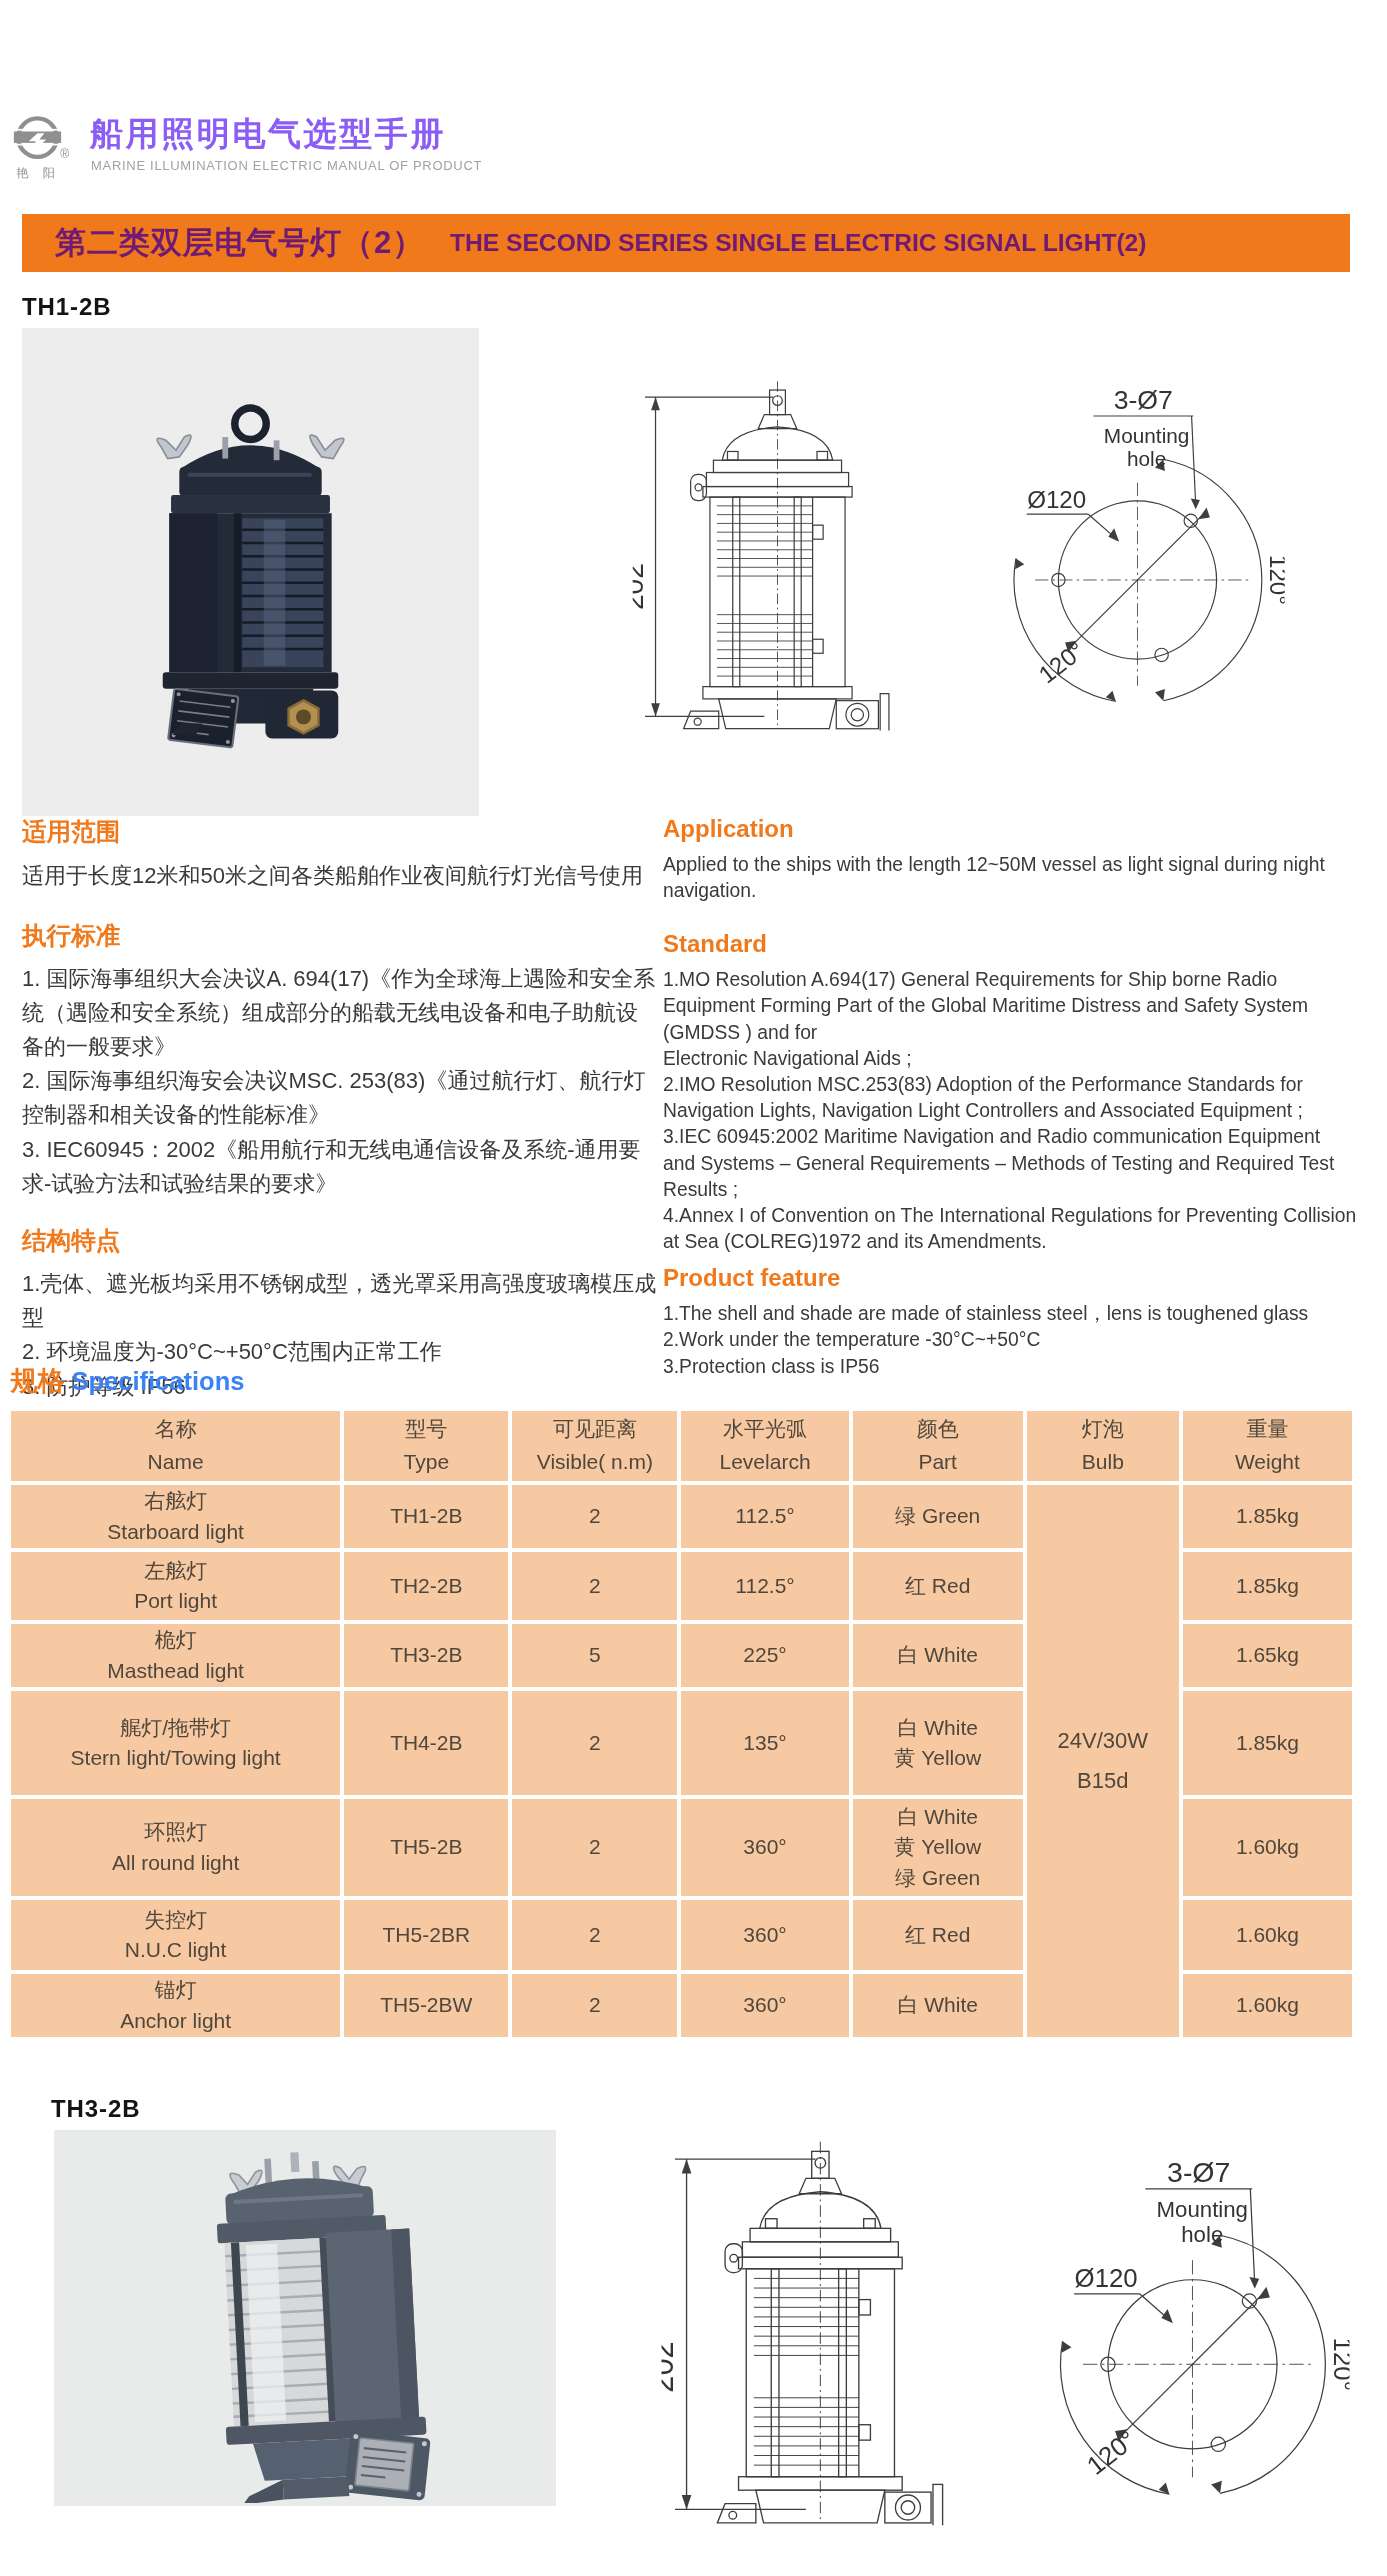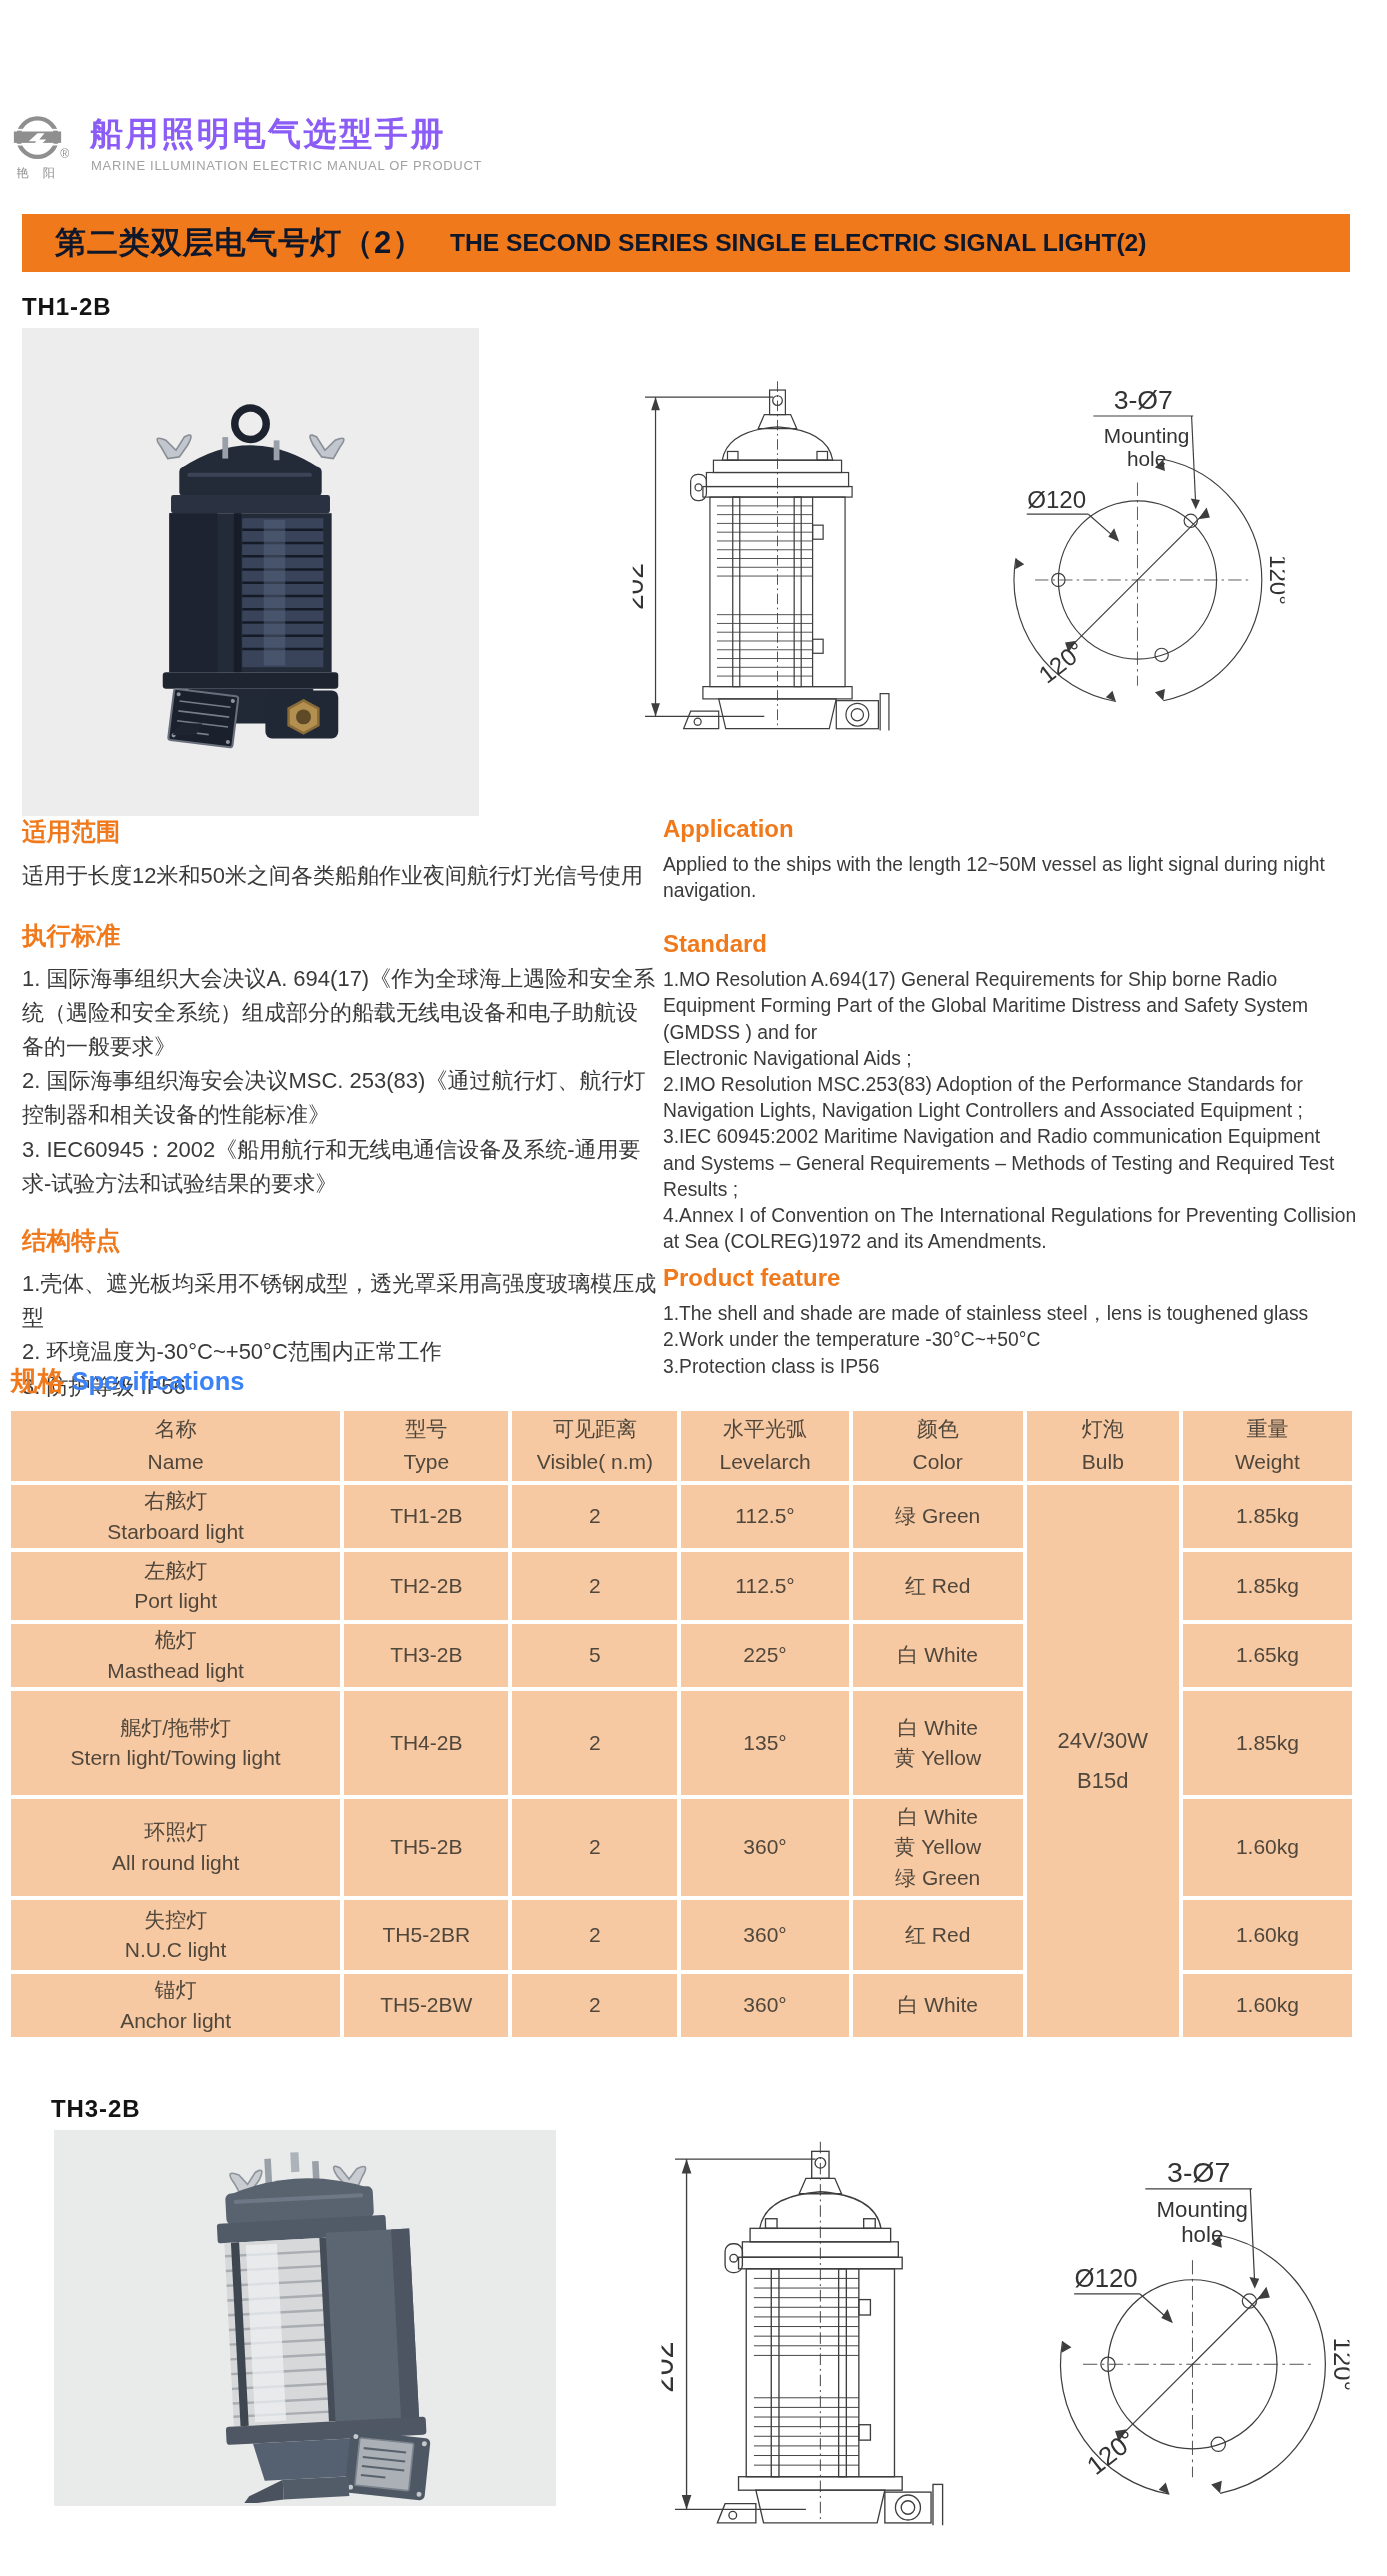--- a/index.html
+++ b/index.html
@@ -8,21 +8,21 @@
     font-family:"Liberation Sans","DejaVu Sans",sans-serif;overflow:hidden;
     -webkit-font-smoothing:antialiased;
   }
   .abs{position:absolute;}
   
   .logo{left:10.5px;top:114px;width:81px;height:70px;}
   .brand-cn{left:90px;top:112px;font-size:33px;font-weight:bold;color:#8b5cf6;letter-spacing:2.6px;}
   .brand-en{left:91px;top:158px;font-size:13px;color:#a2a2a2;letter-spacing:0.7px;}
   .banner{
     left:22px;top:214px;width:1328px;height:58px;background:#f0791c;
-    display:flex;align-items:center;gap:26px;padding-left:33px;box-sizing:border-box;color:#0f172a;
+    display:flex;align-items:center;gap:26px;padding-left:33px;box-sizing:border-box;color:#701a75;
   }
   .banner .cn{font-size:31px;font-weight:bold;letter-spacing:0.9px;}
   .banner .en{font-size:24.6px;font-weight:bold;letter-spacing:0px;}
   .model-label{font-size:24px;font-weight:bold;color:#141414;letter-spacing:0.9px;}
   .model1{left:22px;top:293px;}
   .model2{left:51px;top:2095px;}
   
   .photo{display:flex;align-items:center;justify-content:center;}
   .photo1{left:22px;top:328px;width:457px;height:488px;background:#ededed;}
   .photo2{left:54px;top:2130px;width:502px;height:376px;background:#e9eaea;}
@@ -254,21 +254,21 @@
     <th class="hdr">
           <div>可见距离</div>
           <div>Visible( n.m)</div>
         </th>
     <th class="hdr">
           <div>水平光弧</div>
           <div>Levelarch</div>
         </th>
     <th class="hdr">
           <div>颜色</div>
-          <div>Color</div>
+          <div>Part</div>
         </th>
     <th class="hdr">
           <div>灯泡</div>
           <div>Bulb</div>
         </th>
     <th class="hdr">
           <div>重量</div>
           <div>Weight</div>
         </th>
   </tr>

